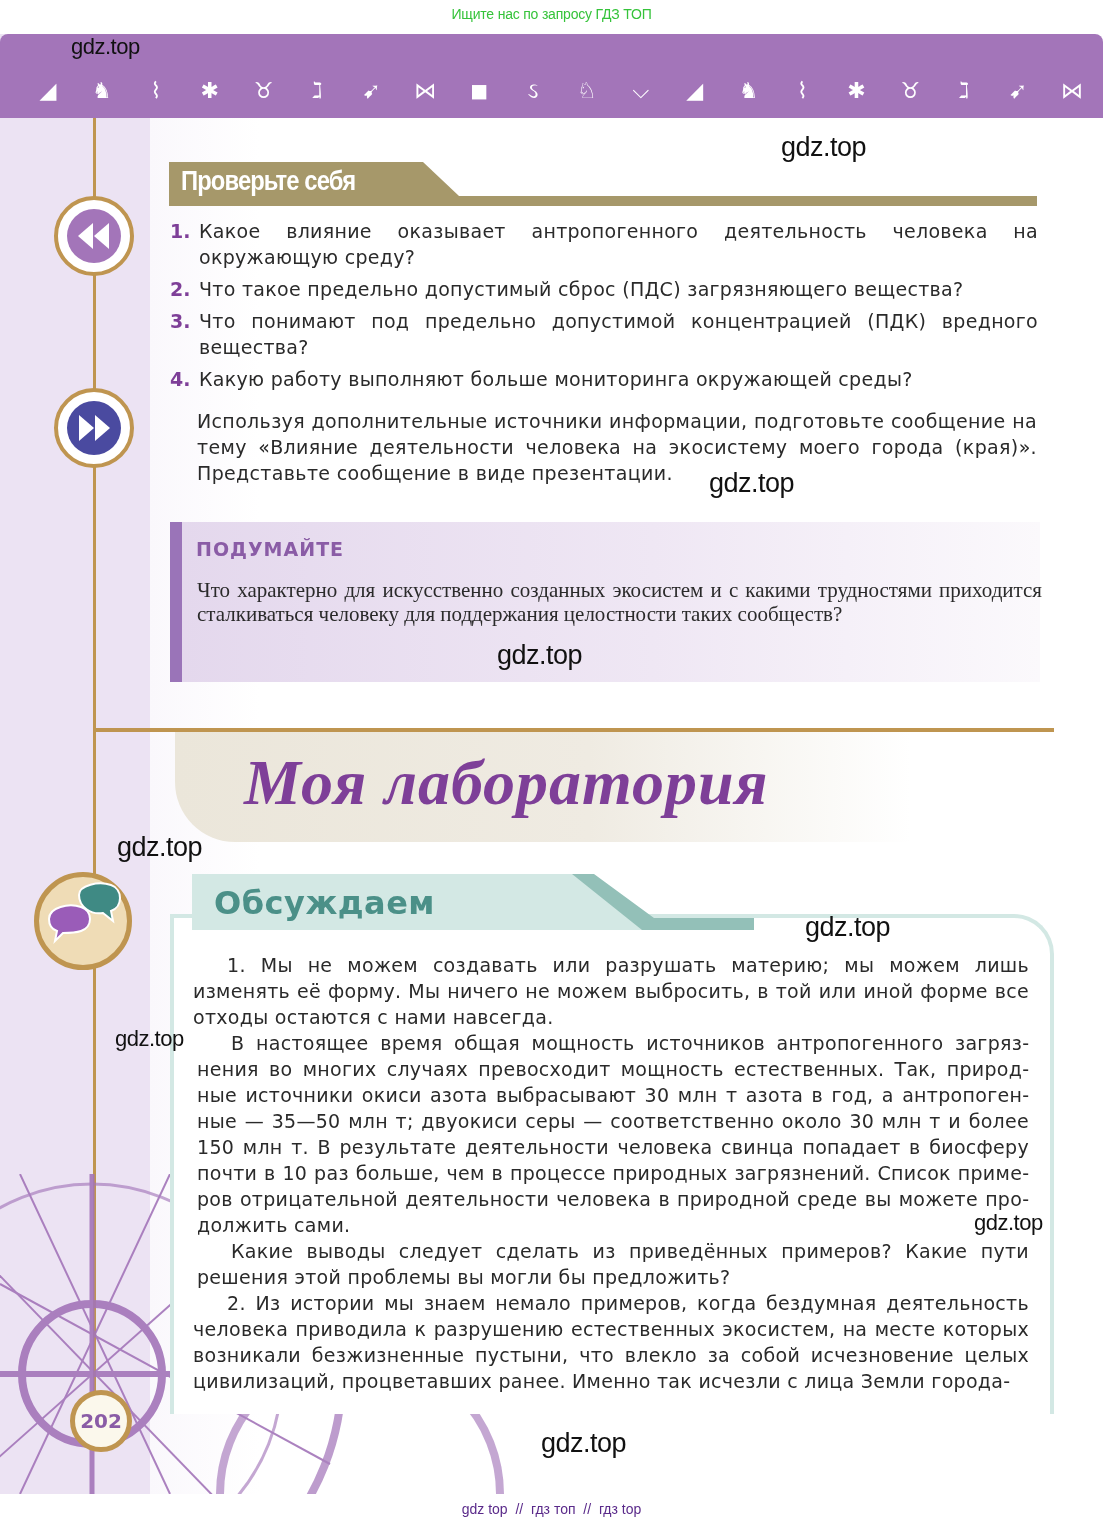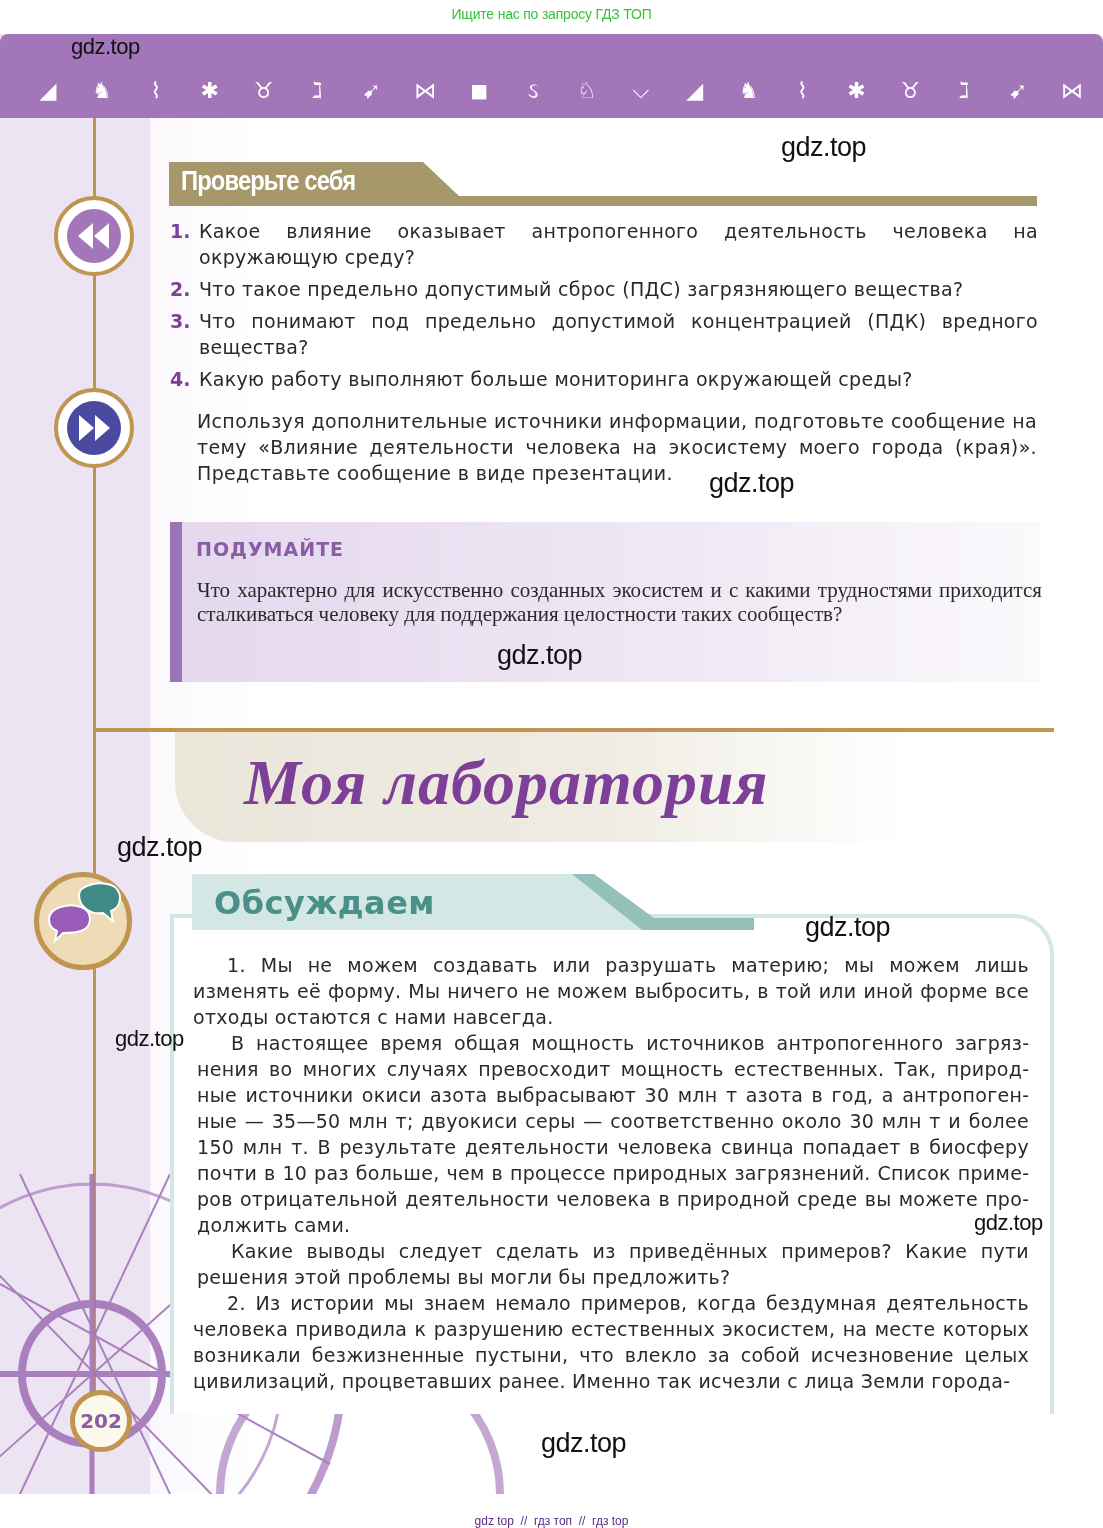--- a/index.html
+++ b/index.html
@@ -60,21 +60,21 @@
 
   .disc-text { position: absolute; left: 193px; top: 918px; width: 836px; font-size: 19px; line-height: 26px; letter-spacing: 0.3px; }
   .disc-text p { text-align: justify; text-indent: 34px; }
   .disc-text p.ind { padding-left: 4px; }
 
   .rosette { position: absolute; left: 0; top: 1140px; width: 520px; height: 320px; }
 
   .page-num { position: absolute; left: 70px; top: 1356px; width: 62px; height: 62px; border-radius: 50%; border: 5px solid #bf9550; background: #fbf8ec; text-align: center; line-height: 52px; font-weight: bold; font-size: 20px; color: #8a5ca6; z-index: 5; }
 
   .footer { position: absolute; left: 0; top: 1494px; width: 1103px; height: 34px; text-align: center; }
-  .footer span { display: inline-block; margin-top: 20px; font-family: "Liberation Sans", sans-serif; font-size: 12px; color: #5a2a8a; }
+  .footer span { display: inline-block; margin-top: 7px; font-family: "Liberation Sans", sans-serif; font-size: 14px; color: #5a2a8a; }
 </style>
 </head>
 <body>
 
 <div class="top-banner">
   <span>Ищите нас по запросу ГДЗ ТОП</span>
 </div>
 
 <div class="page">
 

